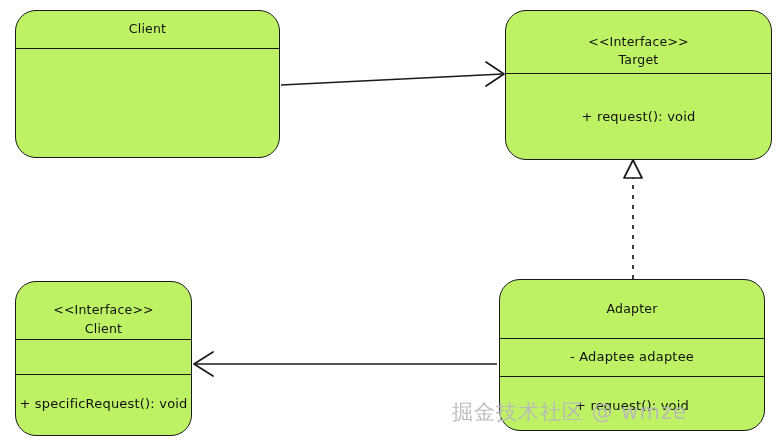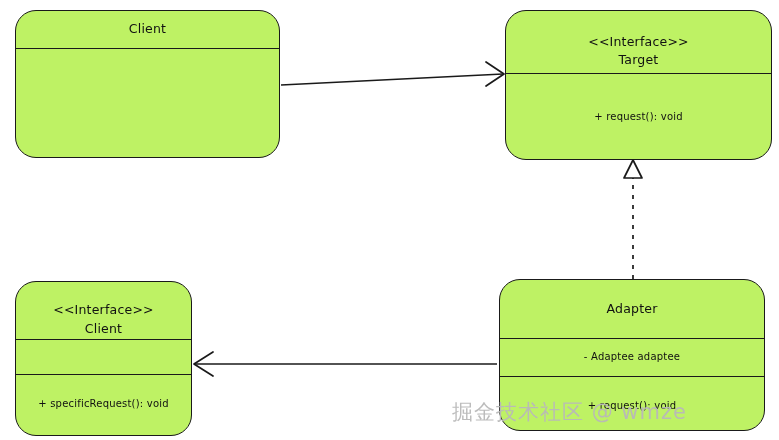--- a/index.html
+++ b/index.html
@@ -33,21 +33,21 @@
     justify-content: center;
     width: 100%;
   }
   .divider {
     width: 100%;
     height: 0;
     border-top: 1.7px solid #1a1a1a;
   }
   .uml-text {
     font-family: "DejaVu Sans", sans-serif;
-    font-size: 10px;
+    font-size: 13px;
     color: #111111;
     white-space: nowrap;
     line-height: 1.45;
     letter-spacing: 0.2px;
   }
   .uml-title {
     font-size: 12.5px;
   }
   .stereotype {
     font-size: 12.5px;

